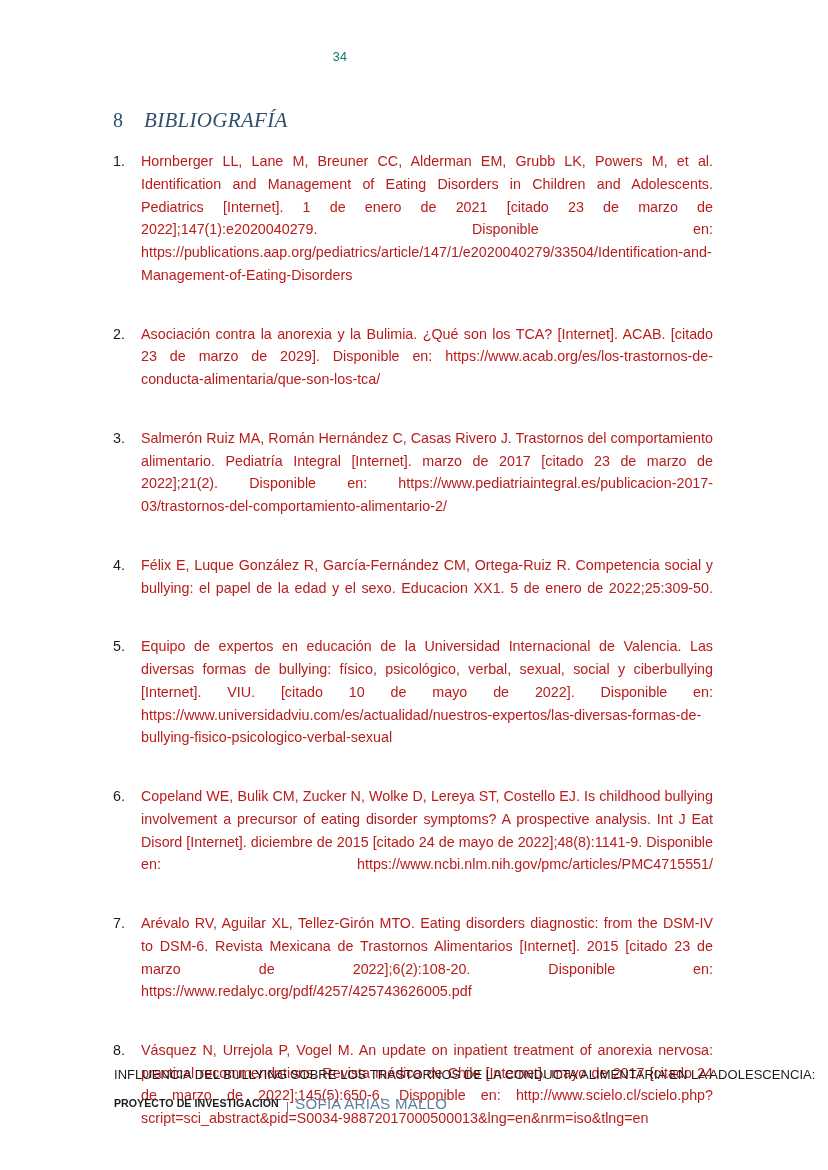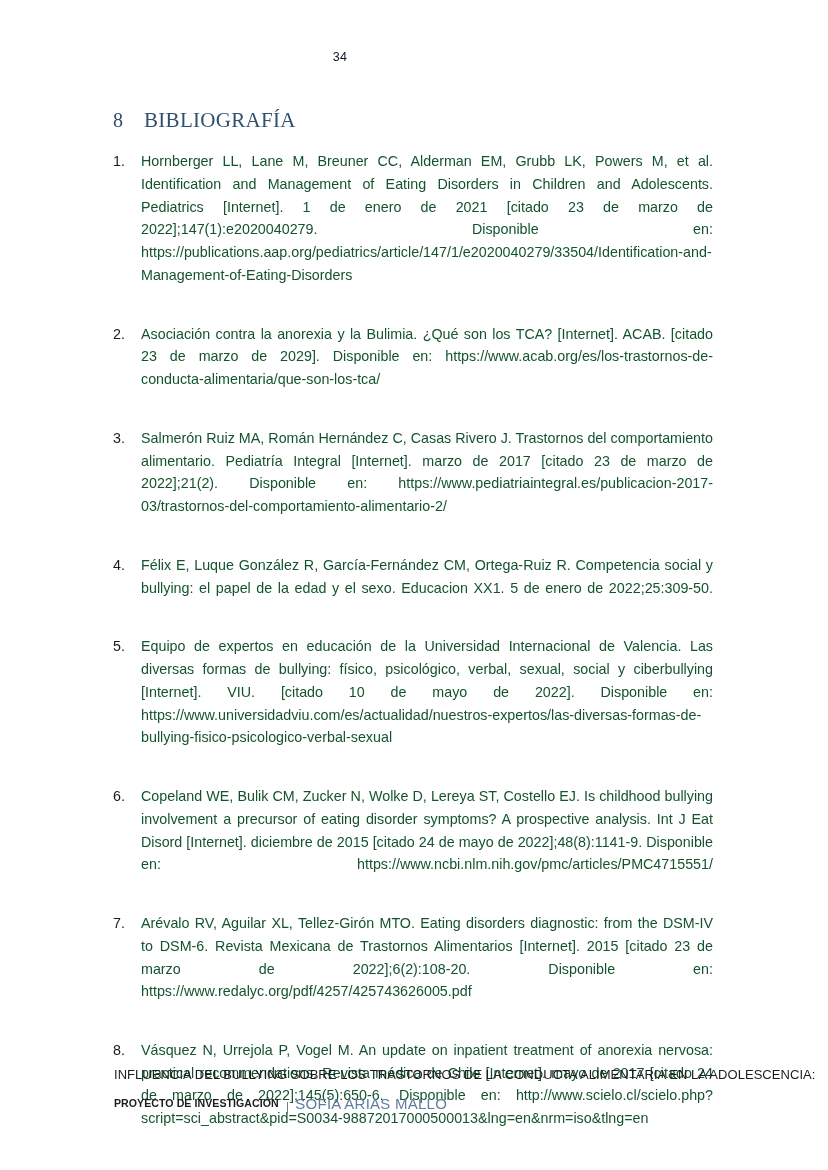--- a/index.html
+++ b/index.html
@@ -24,21 +24,21 @@
 
   
   .page-number {
     position: absolute;
     top: 50px;
     left: 0;
     width: 680px;
     text-align: center;
     font-family: "Liberation Sans", sans-serif;
     font-size: 12.5px;
-    color: #0f172a;
+    color: #0f766e;
     letter-spacing: 0.2px;
   }
 
   
   .content {
     position: absolute;
     left: 113px;
     top: 108px;
     width: 600px;
   }
@@ -54,20 +54,21 @@
     margin: 0 0 17px 0;
     font-weight: normal;
   }
   .section-heading .sec-num {
     width: 31px;
     flex: 0 0 31px;
     font-size: 20px;
   }
   .section-heading .sec-title {
     white-space: nowrap;
+    font-style: italic;
   }
 
   
   .ref-list {
     margin: 0;
     padding: 0;
     list-style: none;
   }
   .ref-item {
     display: flex;
@@ -81,21 +82,21 @@
     width: 28px;
     font-size: 14.3px;
     line-height: 22.8px;
     color: #1a1a1a;
   }
   .ref-text {
     flex: 1 1 auto;
     font-size: 14.3px;
     line-height: 22.8px;
     text-align: justify;
-    color: #14532d;
+    color: #b91c1c;
     word-break: break-word;
     hyphens: none;
   }
   
   .ref-text::after {
     content: "";
     display: inline-block;
     width: 100%;
   }
 

